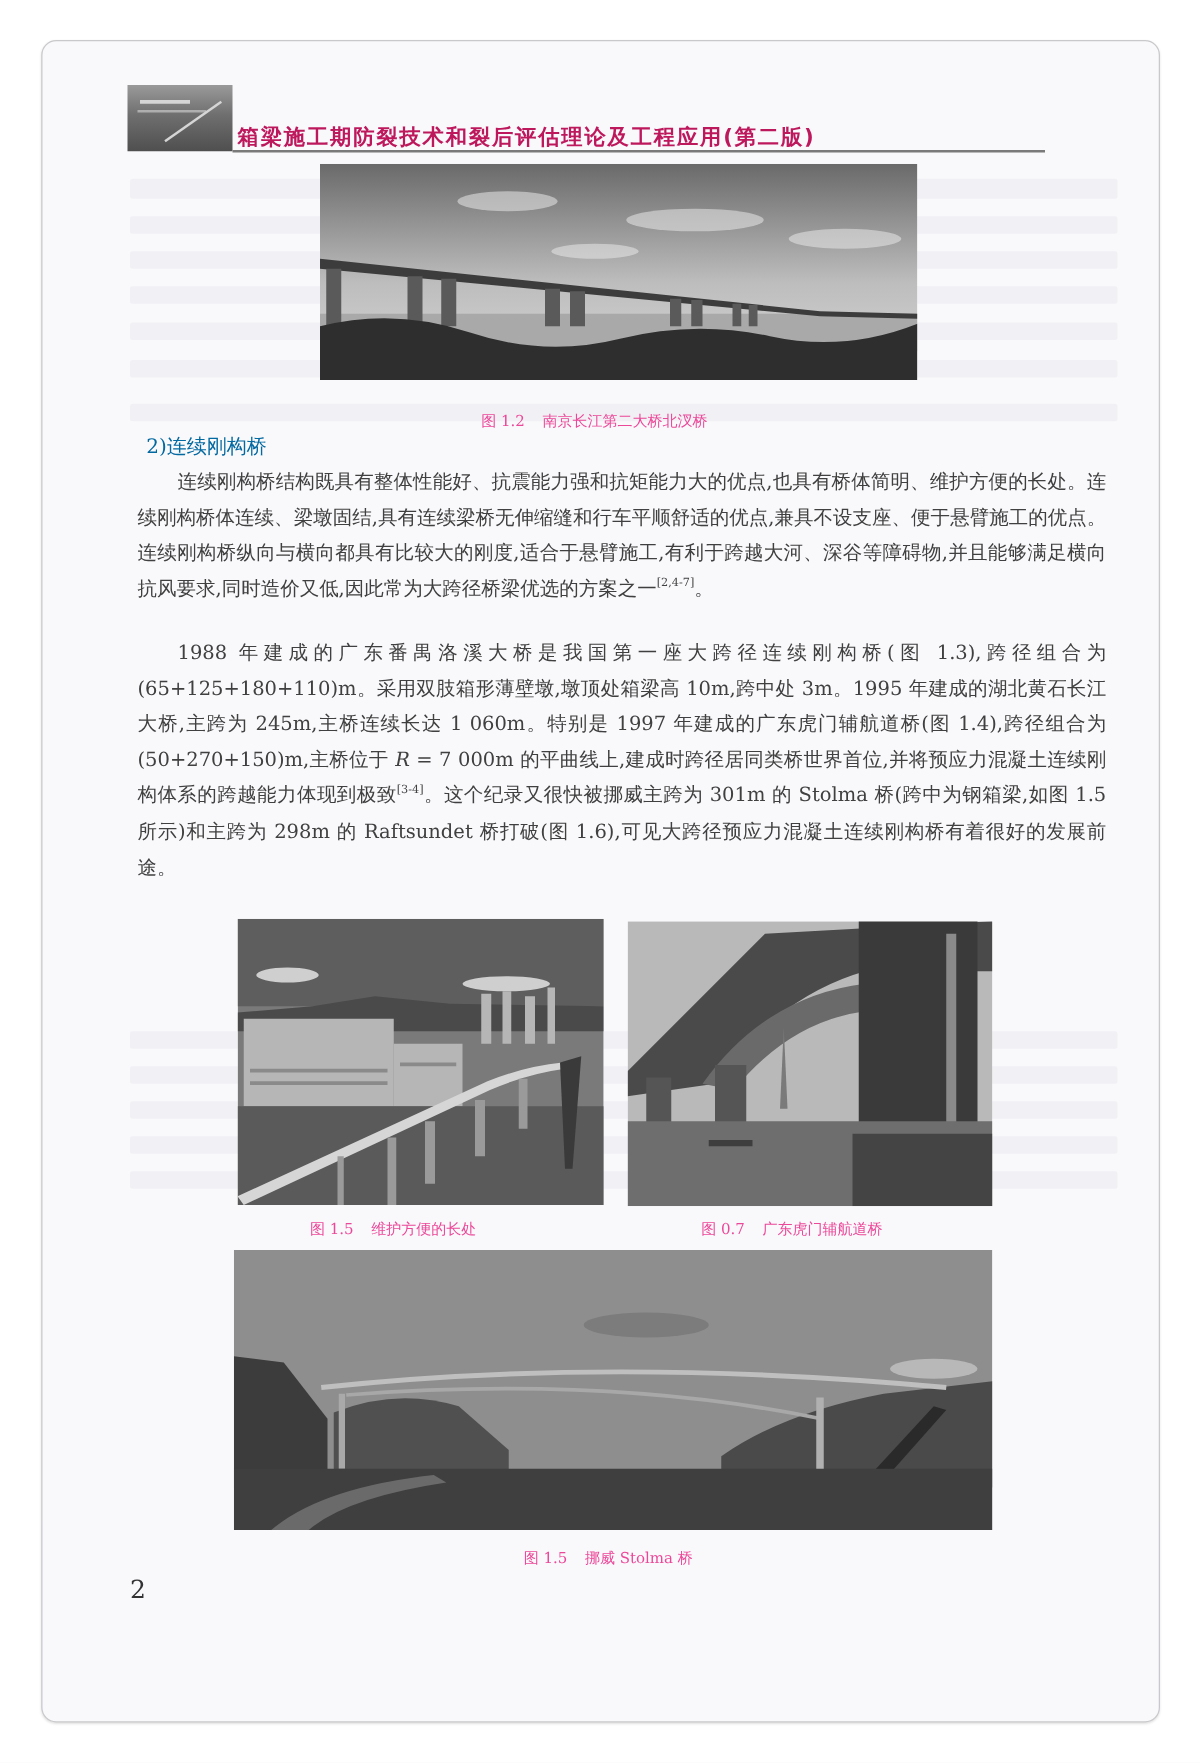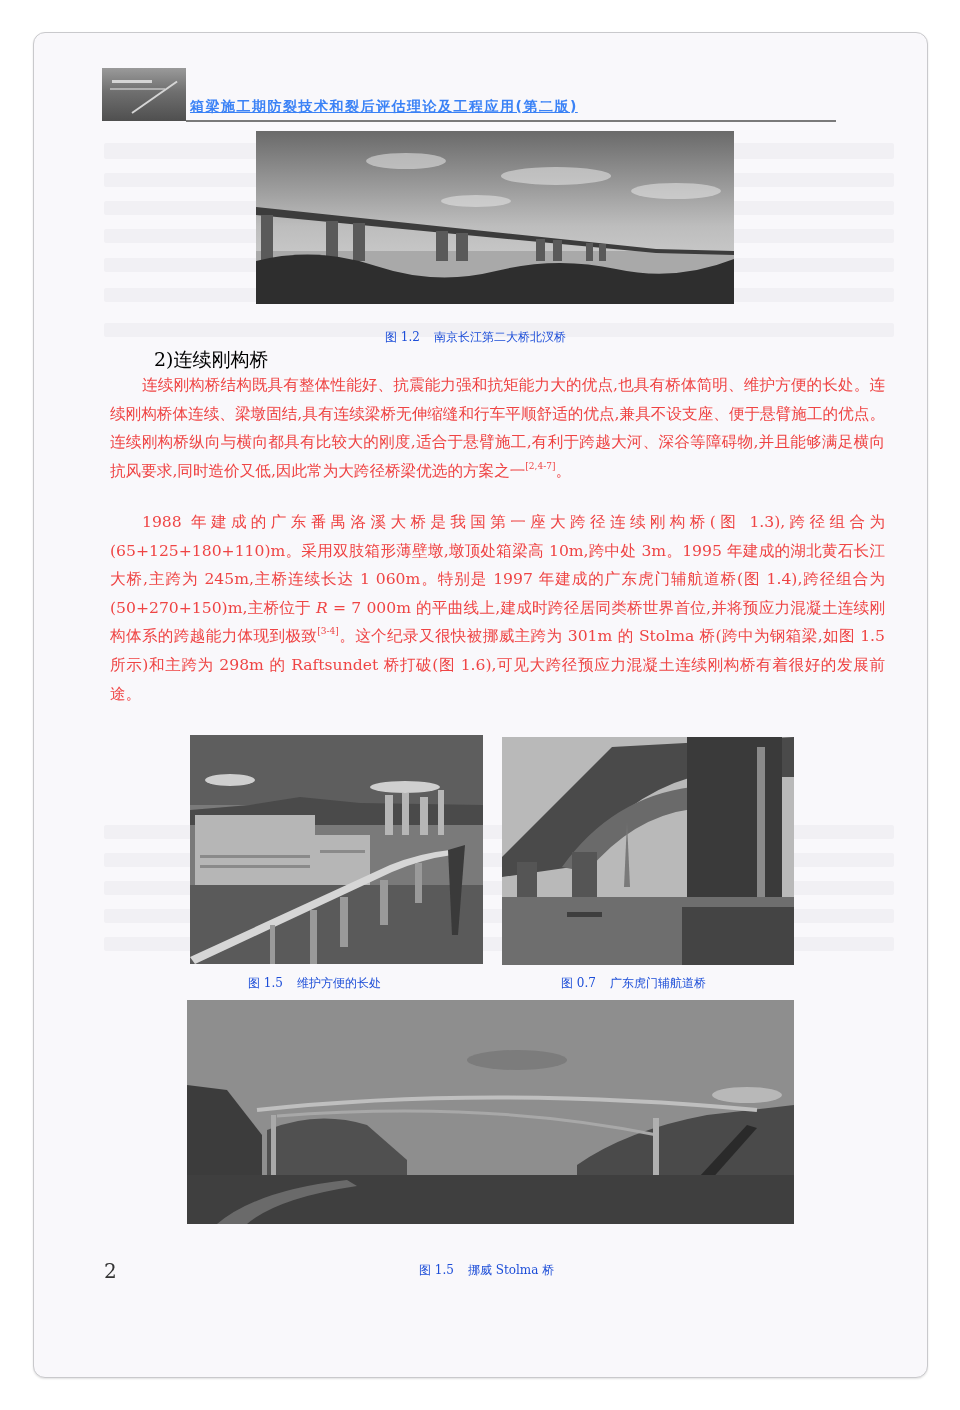--- a/index.html
+++ b/index.html
@@ -20,39 +20,39 @@
   .bleed { position: absolute; background: rgba(180,180,190,0.10); border-radius: 2px; }
   .header-thumb {
     position: absolute; left: 102px; top: 68px; width: 84px; height: 53px;
     background: linear-gradient(180deg, #9a9a9a 0%, #6f6f6f 45%, #4f4f4f 100%);
     overflow: hidden;
   }
   .header-thumb .hb { position:absolute; background:#d5d5d5; }
   .header-title {
     position: absolute; left: 190px; top: 98px;
     font-family: "DejaVu Sans", "Liberation Sans", sans-serif;
-    font-size: 14px; font-weight: bold; letter-spacing: 1.5px; color: #3b82f6; text-decoration: underline;
+    font-size: 17px; font-weight: bold; letter-spacing: 1.5px; color: #be185d;
   }
   .header-rule {
     position: absolute; left: 186px; top: 120px; width: 650px; height: 2px;
     background: #7a7a7a;
   }
   .photo { position: absolute; overflow: hidden; }
   .photo svg { display:block; width:100%; height:100%; }
   .caption {
-    position: absolute; font-size: 12px; color: #1d4ed8; white-space: nowrap;
+    position: absolute; font-size: 12px; color: #ec4899; white-space: nowrap;
     font-family: "DejaVu Serif", "Liberation Serif", serif;
   }
   .caption .num { margin-right: 14px; }
   .subhead {
-    position: absolute; left: 117px; top: 347px; font-size: 19px; color: #000000; margin-left: 37px;
+    position: absolute; left: 117px; top: 347px; font-size: 16px; color: #0369a1;
   }
   .para {
     position: absolute; left: 110px; width: 775px;
-    font-size: 15.6px; line-height: 28.6px; color: #ef4444;
+    font-size: 15.6px; line-height: 28.6px; color: #404040;
     text-align: justify; text-indent: 32px;
   }
   .para sup { font-size: 9px; vertical-align: 7px; line-height: 0; }
   .para i { font-style: italic; }
   .page-number {
     position: absolute; left: 104px; top: 1259px; font-size: 20px; color: #333;
   }
 </style>
 </head>
 <body>
@@ -192,17 +192,17 @@
     <path d="M390 165 Q 440 130 520 115 L 607 105 L 607 190 L 390 190 Z" fill="#4a4a4a"></path>
     <path d="M500 190 L 560 125 L 570 128 L 515 190 Z" fill="#2a2a2a"></path>
     <path d="M70 110 Q 300 85 570 110" stroke="#bfbfbf" stroke-width="4" fill="none"></path>
     <path d="M90 116 Q 300 100 470 135" stroke="#a8a8a8" stroke-width="3" fill="none"></path>
     <rect x="84" y="115" width="5" height="60" fill="#a9a9a9"></rect>
     <rect x="466" y="118" width="6" height="62" fill="#b0b0b0"></rect>
     <rect x="0" y="175" width="607" height="49" fill="#3f3f3f"></rect>
     <path d="M30 224 Q 70 190 160 180 L 170 186 Q 90 198 60 224 Z" fill="#6a6a6a"></path>
   </svg>
 </div>
-<div class="caption" style="left:419px;top:1238px;margin-top:24px;">
+<div class="caption" style="left:419px;top:1238px;">
   <span class="num">图 1.5</span><span>挪威 Stolma 桥</span>
 </div>
 
 <div class="page-number">2</div>
 
 </body></html>

